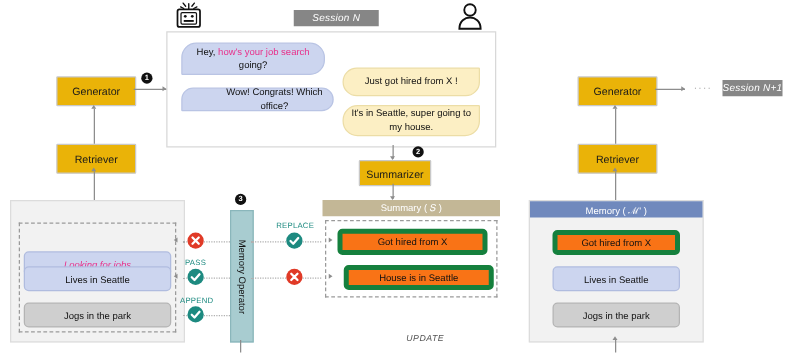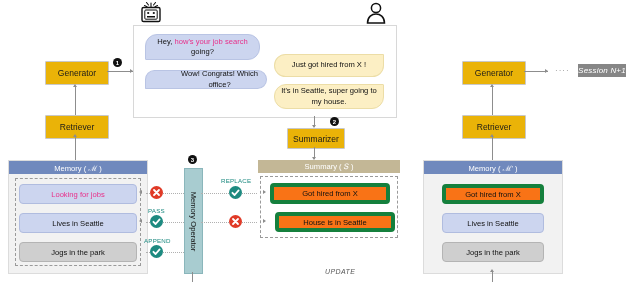--- a/index.html
+++ b/index.html
@@ -175,20 +175,21 @@
     </svg>
   </div>
 
   <div class="abs icon-svg" style="left:364px;top:1px;">
     <svg width="24" height="24" viewBox="0 0 24 24">
       <circle cx="12" cy="7" r="4.6" fill="#fff" stroke="#111" stroke-width="1.5"></circle>
       <path d="M3.5 22 C3.5 15.8 8 13 12 13 C16 13 20.5 15.8 20.5 22 Z" fill="#fff" stroke="#111" stroke-width="1.5"></path>
     </svg>
   </div>
 
+  <div class="session-tag abs" style="left:235px;top:8px;width:68px;height:13px;">Session N</div>
 
   <div class="chat-panel abs" style="left:133px;top:25px;width:262px;height:91px;">
 
     <div class="bubble left" style="left:11px;top:8px;width:115px;height:26px;">
       <span>
         <span>Hey,</span>
         <span class="hl">how's your job search</span>
         <span>going?</span>
       </span>
     </div>
@@ -214,23 +215,22 @@
   <div class="arrow-up" style="left:73px;top:84px;"></div>
 
   <div class="ln-v" style="left:75px;top:137px;height:23px;"></div>
   <div class="arrow-up" style="left:73px;top:134px;"></div>
 
   <div class="ln-h" style="left:107px;top:71px;width:26px;"></div>
   <div class="arrow-right" style="left:130px;top:69px;"></div>
   <div class="badge" style="left:113px;top:58px;">1</div>
 
   <div class="mem-panel abs" style="left:8px;top:160px;width:138px;height:112px;">
-    <div class="mem-header" style="height:13px;width:100%;">Memory ( ℳ )</div>
-
-    <div class="mem-item it-blue it-pink-text" style="left:10px;top:23px;width:118px;height:20px;">Looking for jobs</div>
+
+    <div class="mem-item it-blue it-pink-text" style="left:10px;top:40px;width:118px;height:20px;font-style:italic;">Looking for jobs</div>
     <div class="mem-item it-blue" style="left:10px;top:52px;width:118px;height:20px;">Lives in Seattle</div>
     <div class="mem-item it-gray" style="left:10px;top:81px;width:118px;height:20px;">Jogs in the park</div>
   </div>
 
   <div class="dashed-group" style="left:15px;top:178px;width:126px;height:88px;"></div>
 
   <div class="mem-op" style="left:184px;top:168px;width:17px;height:104px;">
     <span>Memory Operator</span>
   </div>
   <div class="badge" style="left:188px;top:155px;">3</div>

